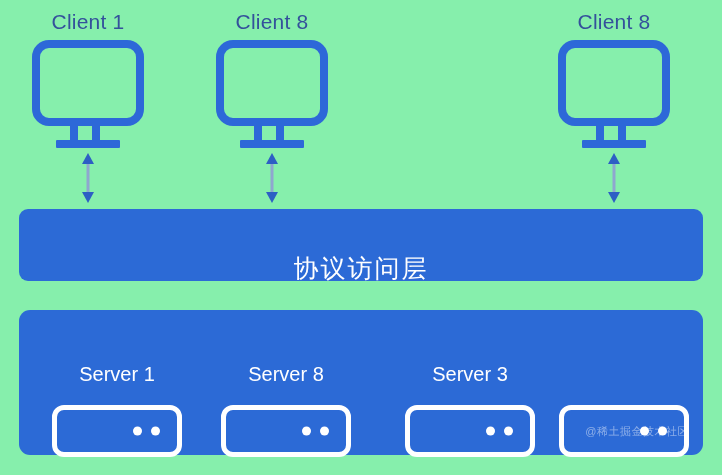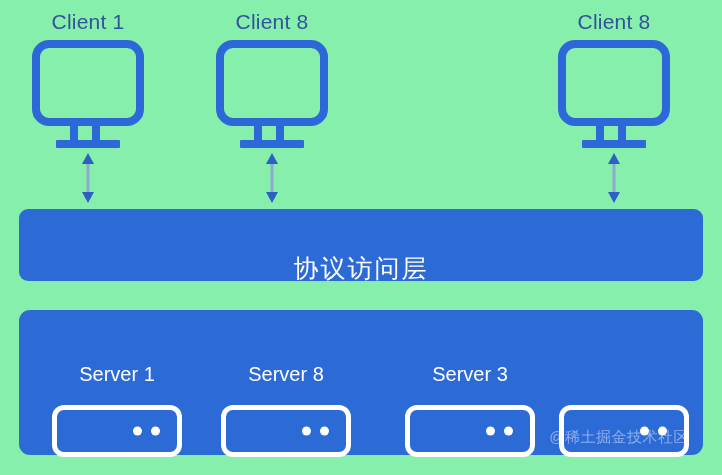--- a/index.html
+++ b/index.html
@@ -122,22 +122,22 @@
     width: 9px;
     height: 9px;
     border-radius: 50%;
     background: #ffffff;
   }
 
   
   #watermark {
     position: absolute;
     right: 14px;
-    bottom: 8px;
-    font-size: 15px;
+    bottom: 16px;
+    font-size: 11px;
     color: rgba(255,255,255,0.45);
     letter-spacing: 0.5px;
     white-space: nowrap;
   }
 </style>
 </head>
 <body>
 
 <div id="canvas">
 

